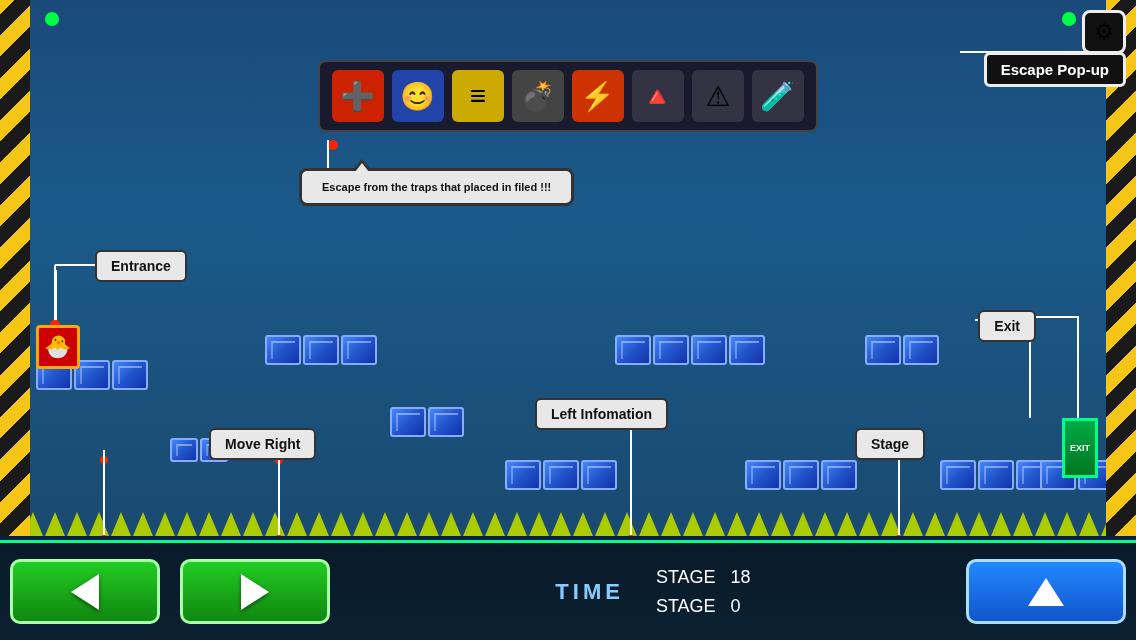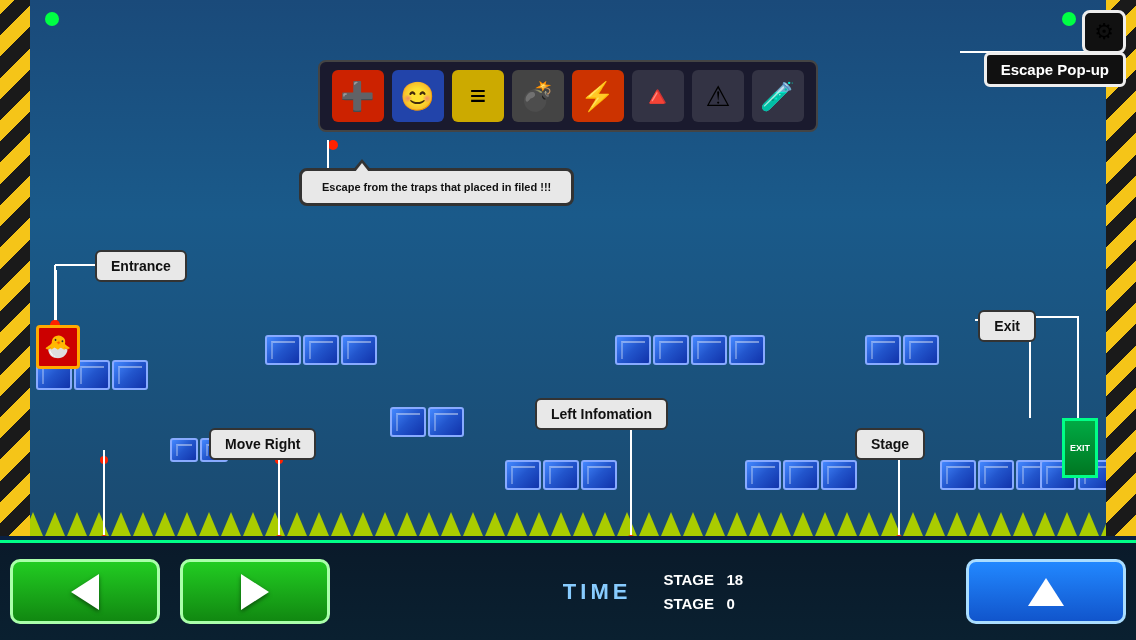--- a/index.html
+++ b/index.html
@@ -336,22 +336,22 @@
       letter-spacing: 4px;
     }
     #timer-value {
       color: #ffffff;
       font-size: 30px;
       font-weight: bold;
       letter-spacing: 2px;
     }
     #stats-area {
       color: white;
-      font-size: 15px;
-      font-weight: bold;
+      font-size: 18px;
+      font-weight: normal;
       line-height: 1.6;
     }
 
     .jump-btn {
       width: 160px;
       height: 65px;
       background: linear-gradient(180deg, #2288ff 0%, #1155cc 100%);
       border: 3px solid #aaddff;
       border-radius: 10px;
       display: flex;

